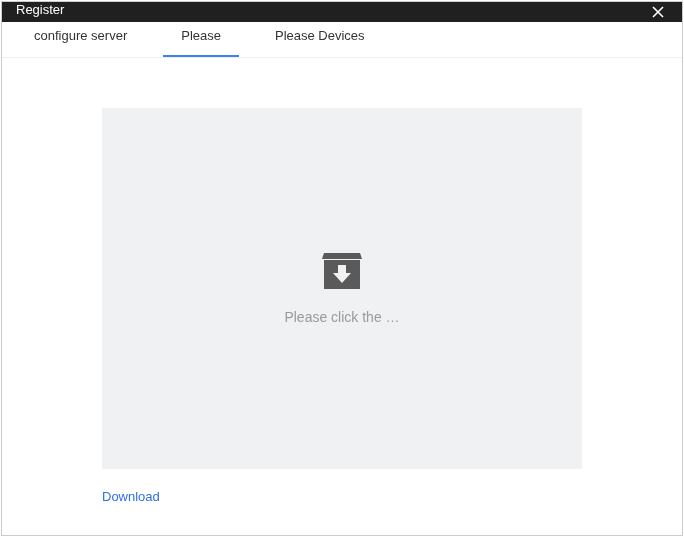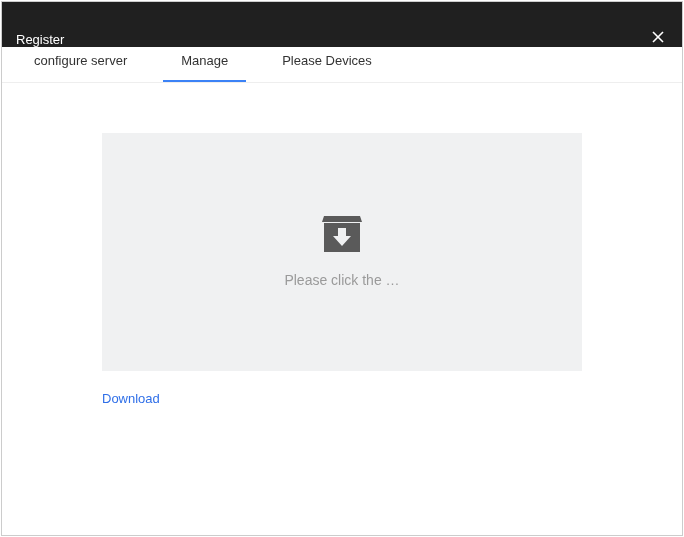--- a/index.html
+++ b/index.html
@@ -18,23 +18,23 @@
       width: 682px;
       height: 535px;
       margin: 1px;
       display: flex;
       flex-direction: column;
       background: #fff;
     }
     .titlebar {
       background: #202020;
       color: #fff;
-      height: 45px;
+      height: 28px;
       display: flex;
-      align-items: flex-end;
+      align-items: flex-start;
       justify-content: space-between;
       padding: 0 14px;
       font-size: 13px;
     }
     .titlebar .close {
       cursor: pointer;
       font-size: 15px;
       font-weight: normal;
       width: 20px;
       height: 20px;
@@ -60,21 +60,21 @@
     .tab.active {
       color: #333;
       border-bottom: 2px solid #3b82f6;
     }
     .content {
       flex: 1;
       padding: 50px 100px 30px;
     }
     .dropzone {
       background: #f0f1f2;
-      height: 238px;
+      height: 361px;
       display: flex;
       flex-direction: column;
       align-items: center;
       justify-content: center;
       cursor: pointer;
     }
     .dropzone svg {
       fill: #5a5a5a;
       margin-bottom: 16px;
     }
@@ -99,21 +99,21 @@
     <span class="close">
       <svg width="12" height="12" viewBox="0 0 12 12">
         <line x1="1" y1="1" x2="11" y2="11" stroke="#fff" stroke-width="1.6"></line>
         <line x1="11" y1="1" x2="1" y2="11" stroke="#fff" stroke-width="1.6"></line>
       </svg>
     </span>
   </div>
 
   <div class="tabs">
     <div class="tab"><span>configure server</span></div>
-    <div class="tab active"><span>Manage</span></div>
+    <div class="tab active"><span>Please</span></div>
     <div class="tab"><span>Please Devices</span></div>
   </div>
 
   <div class="content">
     <div class="dropzone">
       <span>
         <svg width="40" height="36" viewBox="0 0 40 36">
           <path d="M2 0 L38 0 L40 6 L0 6 Z" fill="#5a5a5a"></path>
           <rect x="2" y="7" width="36" height="29" fill="#5a5a5a"></rect>
           <path d="M16 12 L24 12 L24 20 L29 20 L20 30 L11 20 L16 20 Z" fill="#f0f1f2"></path>

